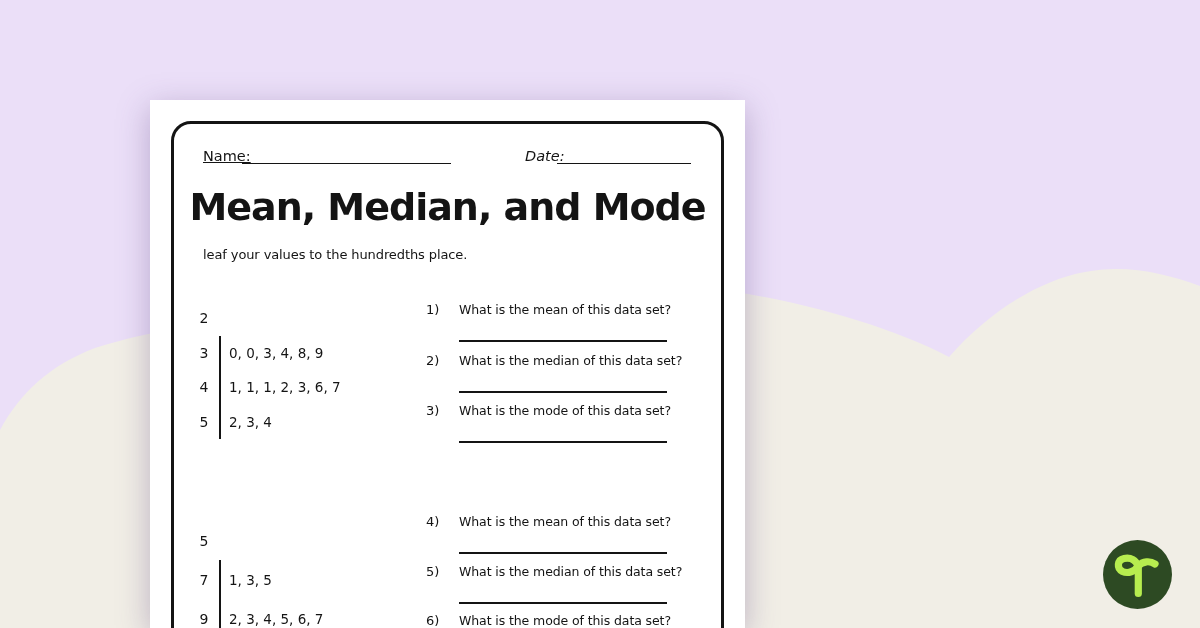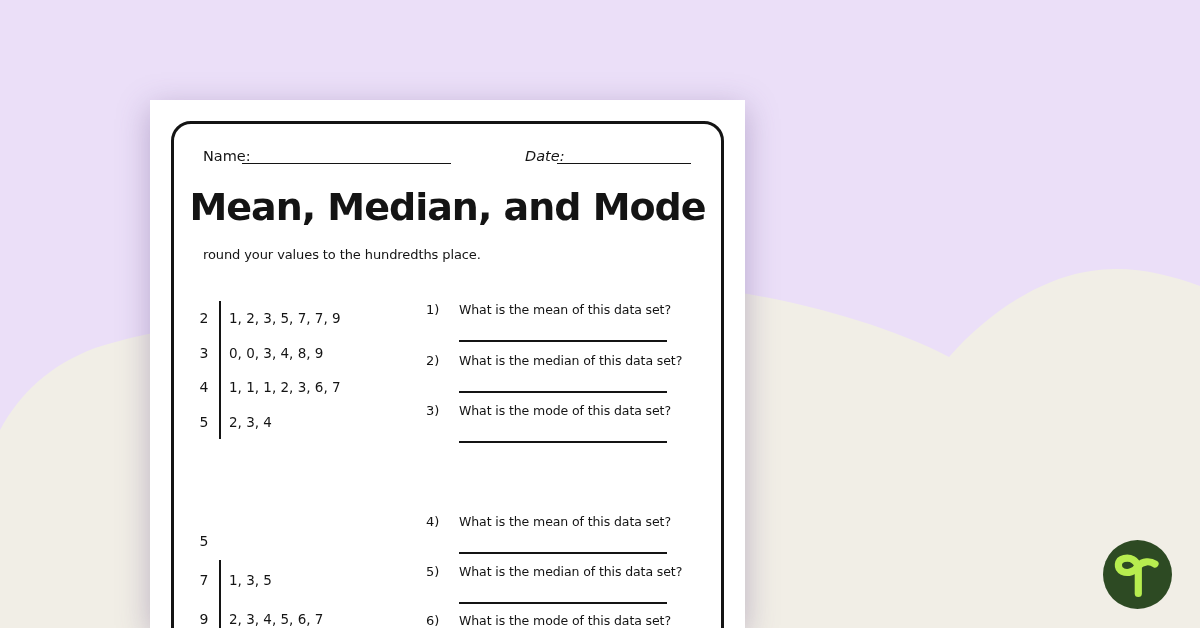--- a/index.html
+++ b/index.html
@@ -108,36 +108,35 @@
            C660 285 712 288 748 294
            C812 305 892 327 949 357
            C985 316 1035 281 1085 272
            C1125 264 1165 273 1200 286
            L1200 628 Z"></path>
 </svg>
 
 <div class="page">
   <div class="page-border">
 
-    <span class="field-label name-label" style="left:29px; top:24px; position:absolute;">Name:</span>
+    <span class="field-label name-label" style="left:29px; top:24px; position:absolute;text-decoration:underline;">Name:</span>
     <span class="write-line" style="left:68px; top:39px; width:209px; position:absolute;"></span>
 
     <span class="field-label" style="left:351px; top:24px; position:absolute;font-style:italic;">Date:</span>
     <span class="write-line" style="left:383px; top:39px; width:134px; position:absolute;"></span>
 
     <div class="title" style="top:61px;">Mean, Median, and Mode</div>
 
     <div class="directions" style="left:29px; top:123px;">
-      <div>round your values to the hundredths place.</div>
+      <div>leaf your values to the hundredths place.</div>
     </div>
 
     <div class="sl-plot sl-plot-1" style="left:15px; top:177px;">
       <div class="sl-row">
         <span class="sl-stem">2</span>
-        <span class="sl-leaves">1, 2, 3, 5, 7, 7, 9</span>
       </div>
       <div class="sl-row">
         <span class="sl-stem">3</span>
         <span class="sl-leaves">0, 0, 3, 4, 8, 9</span>
       </div>
       <div class="sl-row">
         <span class="sl-stem">4</span>
         <span class="sl-leaves">1, 1, 1, 2, 3, 6, 7</span>
       </div>
       <div class="sl-row">

